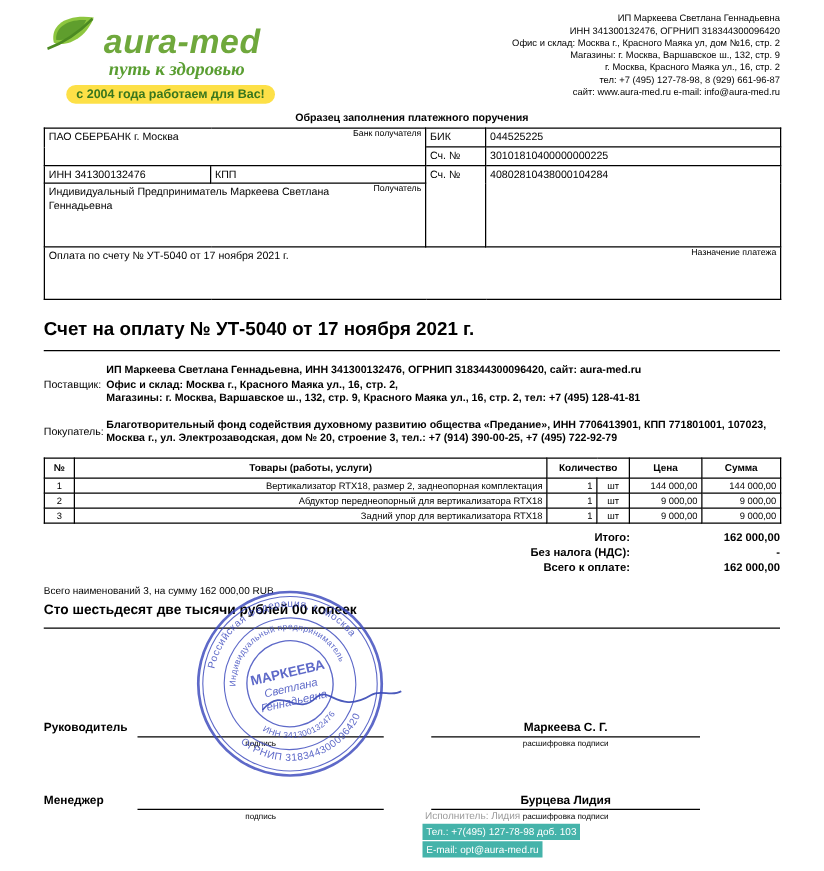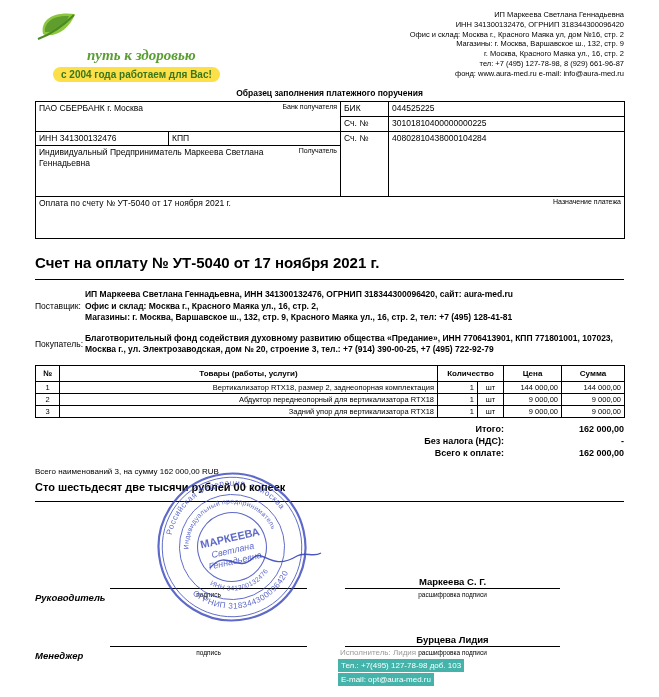--- a/index.html
+++ b/index.html
@@ -51,21 +51,21 @@
   .t-label { text-align:right; }
   .t-value { width:120px; text-align:right; }
   .summary-count { font-size:8px; margin-top:9px; }
   .amount-words { font-size:11px; font-weight:bold; margin-top:5px; }
   .thick-divider { border-top:1.5px solid #000; margin-top:8px; }
 
   
   .sig-area { position:relative; height:209px; margin:0 35px; }
   .sig-row { position:absolute; left:0; width:100%; height:34px; }
   .sig-head { top:74px; } .sig-manager { top:132px; }
-  .sig-role { position:absolute; left:0; top:16px; font-size:9.5px; font-weight:bold;font-style:italic; }
+  .sig-role { position:absolute; left:0; top:0; font-size:9.5px; font-weight:bold; }
   .sig-line { position:absolute; left:75px; width:197px; height:13px; border-bottom:1px solid #000; }
   .sig-line-cap { position:absolute; left:75px; width:197px; top:15px; text-align:center; font-size:6.5px; }
   .sig-name { position:absolute; left:310px; width:215px; height:13px; border-bottom:1px solid #000; text-align:center; font-size:9.5px; font-weight:bold; }
   .sig-name-cap { position:absolute; left:310px; width:215px; top:15px; text-align:center; font-size:6.5px; }
 
   
   .stamp { position:absolute; left:155px; top:470px; width:154px; height:154px; transform:rotate(-13deg); opacity:.82; }
   .stamp text { fill:#3b49bd; font-family:"Liberation Sans", sans-serif; }
   .stamp circle { stroke:#3b49bd; fill:none; }
   .scribble { position:absolute; left:205px; top:546px; }
@@ -83,32 +83,33 @@
   <div class="header">
     <div class="logo">
       <div class="logo-top">
         <span>
           <svg width="44" height="34" viewBox="0 0 44 34">
             <path d="M8,26 C5,12 18,3 40,6 C35,20 22,29 10,27 Z" fill="#8dc63f"></path>
             <path d="M10,24 C9,14 19,7 34,8 C30,18 20,25 11,24 Z" fill="#5f9e2d"></path>
             <path d="M3,31 C14,27 28,18 39,7" stroke="#4c8a22" stroke-width="2" fill="none"></path>
           </svg>
         </span>
+        <span class="brand">aura-med</span>
       </div>
       <div class="tagline">путь к здоровью</div>
       <div class="since">с 2004 года работаем для Вас!</div>
     </div>
     <div class="company-info">
       <div>ИП Маркеева Светлана Геннадьевна</div>
       <div>ИНН 341300132476, ОГРНИП 318344300096420</div>
       <div>Офис и склад: Москва г., Красного Маяка ул, дом №16, стр. 2</div>
       <div>Магазины: г. Москва, Варшавское ш., 132, стр. 9</div>
       <div>г. Москва, Красного Маяка ул., 16, стр. 2</div>
       <div>тел: +7 (495) 127-78-98, 8 (929) 661-96-87</div>
-      <div>фонд: www.aura-med.ru    e-mail: info@aura-med.ru</div>
+      <div>сайт: www.aura-med.ru    e-mail: info@aura-med.ru</div>
     </div>
   </div>
 
   <div class="inner">
 
     <div class="sample-title">Образец заполнения платежного поручения</div>
 
     <table class="bank-table">
       <colgroup>
           <col style="width:133px">

